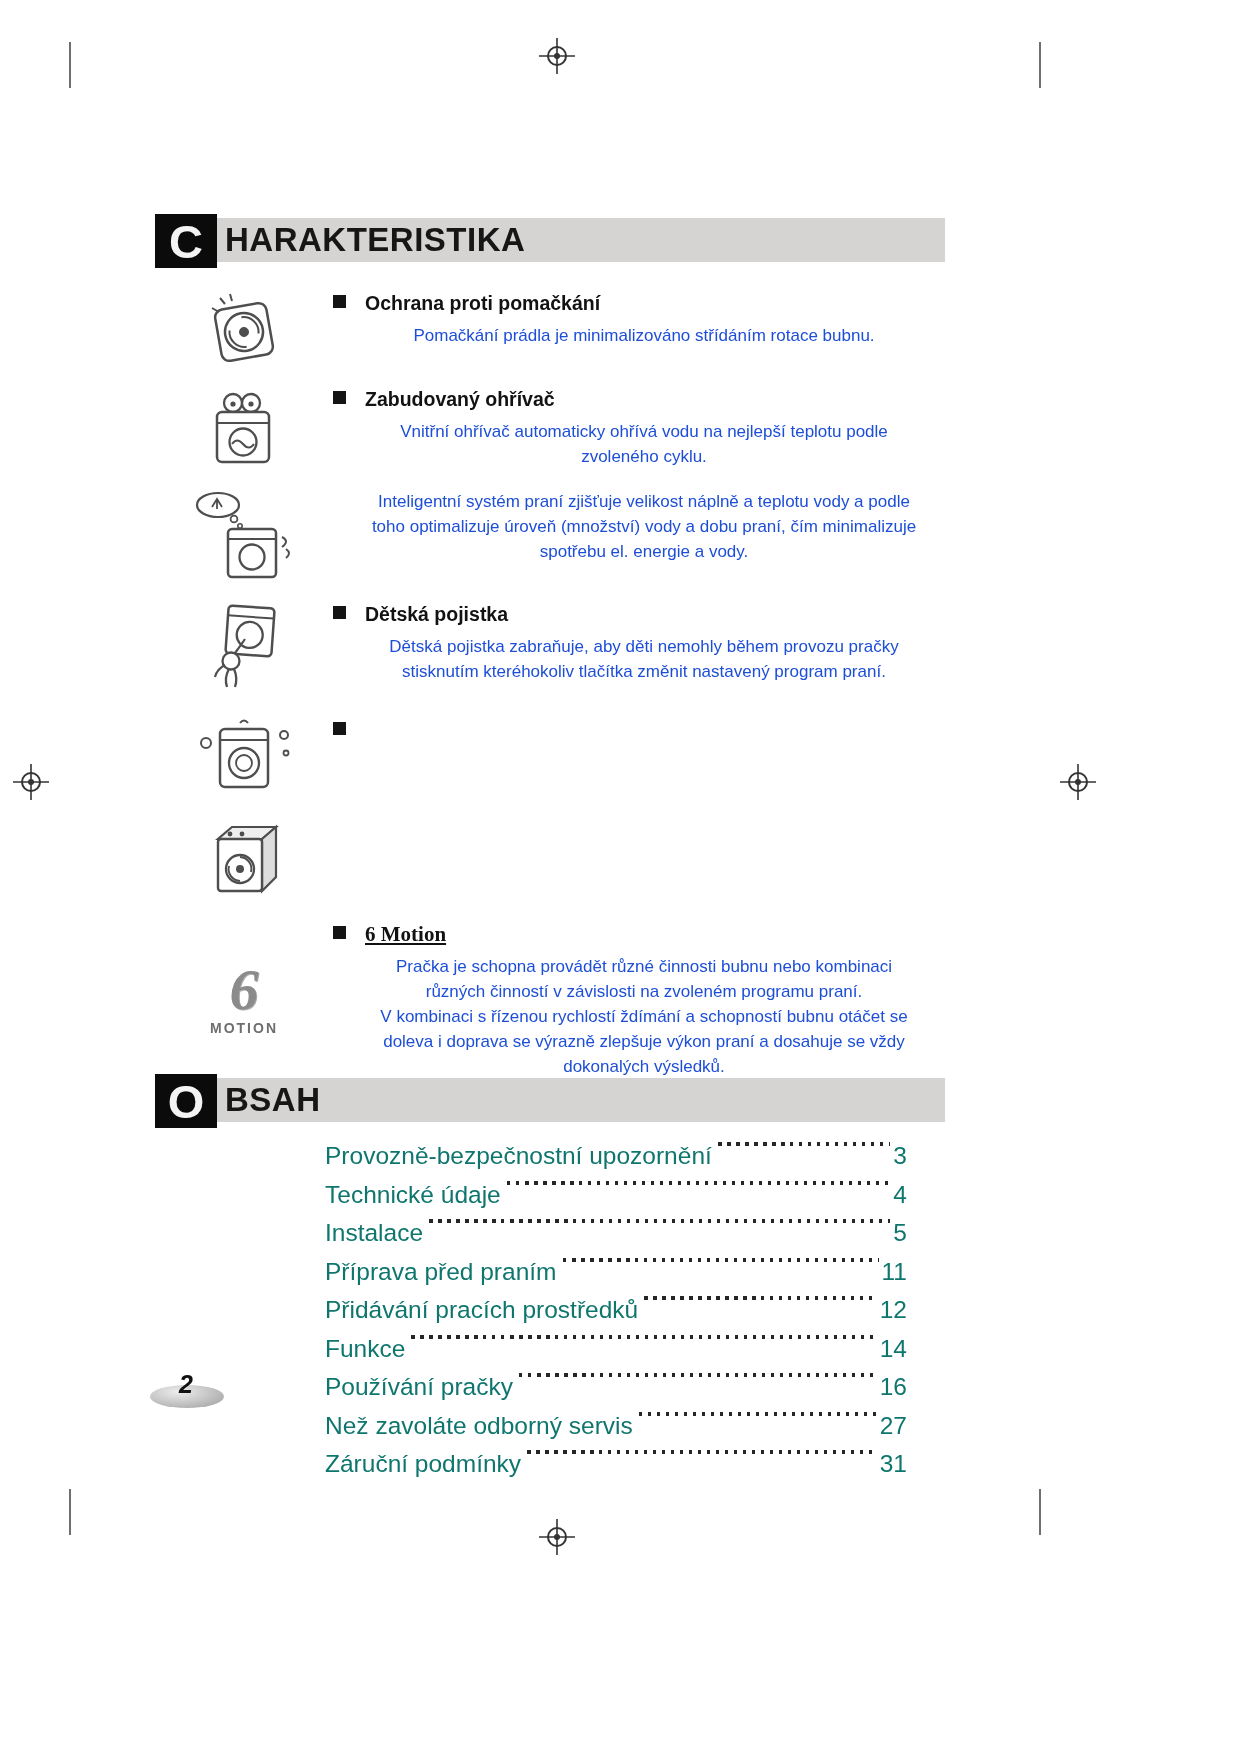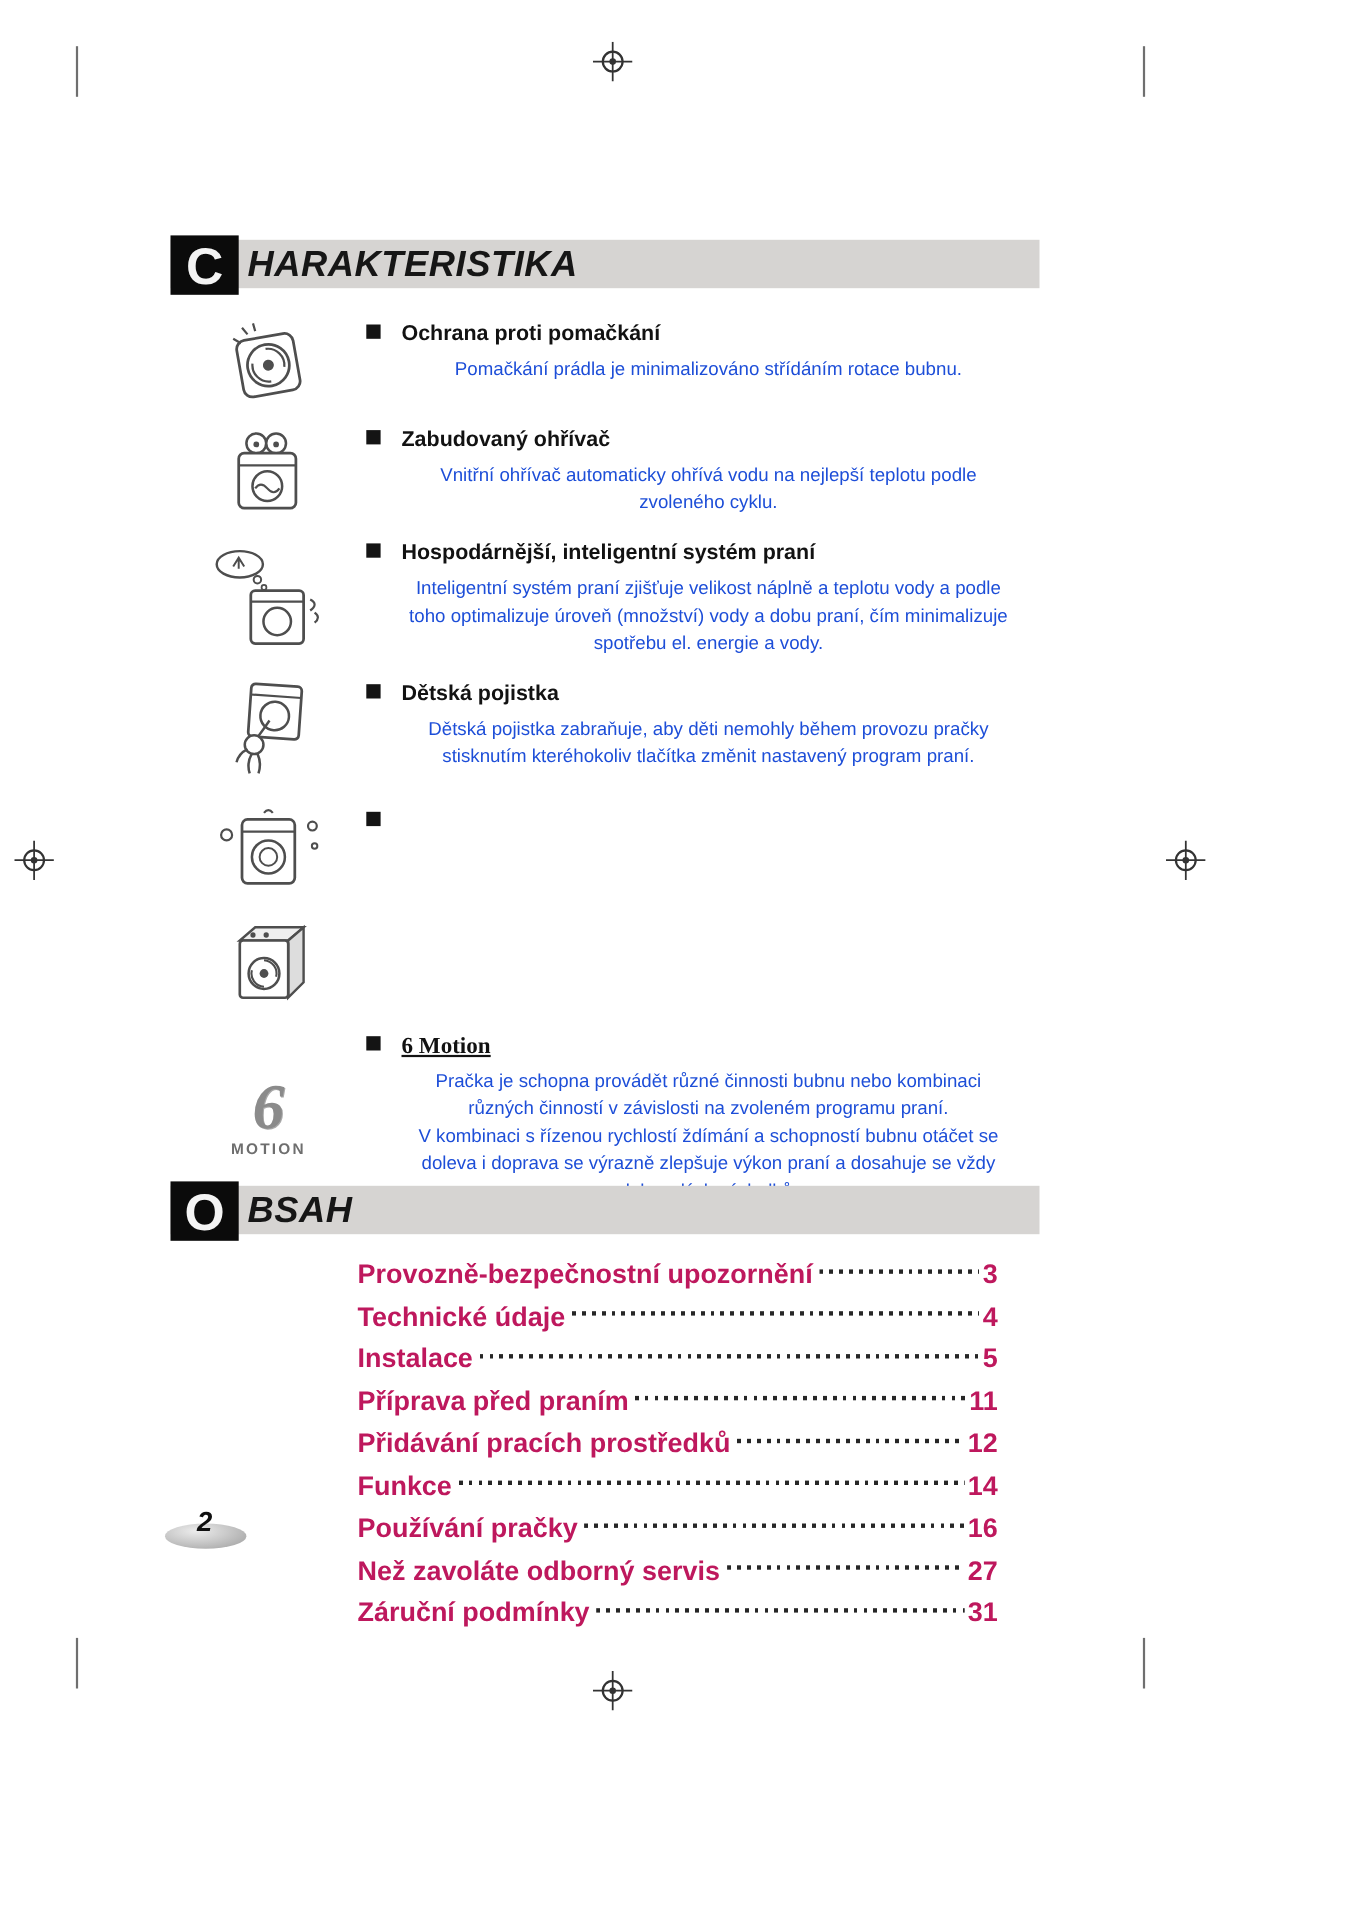--- a/index.html
+++ b/index.html
@@ -22,21 +22,21 @@
   }
   .bar-letterbox{
     position:absolute;left:0;top:-4px;width:62px;height:54px;
     background:#0b0b0b;color:#f4f4f4;
     display:flex;align-items:center;justify-content:center;
     font-weight:bold;font-size:47px;line-height:1;
   }
   .bar-title{
     position:absolute;left:70px;top:0;height:44px;
     display:flex;align-items:center;
-    font-weight:bold;font-size:33px;color:#161616;letter-spacing:0.5px;font-style:italic;
+    font-weight:bold;font-size:33px;color:#161616;letter-spacing:0.5px;
   }
   
   .features{position:absolute;left:155px;top:290px;width:768px;text-align:center;}
   .feature{display:flex;margin-bottom:20px;}
   .feature-iconcol{flex:0 0 178px;display:flex;align-items:center;justify-content:center;}
   .feature-text{flex:1;}
   .feature-titlerow{display:flex;margin-bottom:6px;}
   .bullet{flex:0 0 13px;width:13px;height:13px;background:#141414;margin-top:5px;margin-right:19px;}
   .feature-title{font-weight:bold;font-size:19.5px;color:#121212;line-height:27px;}
   .feature-title.narrow{max-width:470px;display:inline-block;}
@@ -46,21 +46,21 @@
   
   .motion-logo{display:flex;flex-direction:column;align-items:center;}
   .motion-six{
     font-family:"Liberation Serif", serif;font-style:italic;font-weight:bold;
     font-size:58px;line-height:0.9;color:#8b8b8b;
     text-shadow:1px 1px 0 #a9a9a9;
   }
   .motion-word{font-weight:bold;font-size:14px;letter-spacing:2px;color:#6e6e6e;margin-top:4px;}
   
   .toc{position:absolute;left:325px;top:1142px;width:582px;}
-  .toc-row{display:flex;align-items:center;height:38.5px;font-size:24.5px;color:#be185d;font-weight:bold;}
+  .toc-row{display:flex;align-items:flex-start;height:38.5px;font-size:24.5px;color:#0f766e;}
   .toc-label{white-space:nowrap;padding-bottom:4px;}
   .toc-leader{
     flex:1;height:4px;margin:0 3px 11px 6px;
     background-image:repeating-linear-gradient(to right,#262626 0 3.5px,transparent 3.5px 9px);
   }
   .toc-page{white-space:nowrap;padding-bottom:4px;}
   
   .page-bubble{position:absolute;left:150px;top:1370px;width:76px;height:38px;}
   .bubble-ellipse{
     position:absolute;left:0;bottom:0;width:74px;height:23px;border-radius:50%;
@@ -176,24 +176,20 @@
           <path d="M20 18 l5 -8 5 8 M25 10 v10" stroke="#4e4e4e" stroke-width="1.8" fill="none"></path>
           <circle cx="42" cy="30" r="3.4" fill="none" stroke="#4e4e4e" stroke-width="1.8"></circle>
           <circle cx="48" cy="37" r="2.2" fill="none" stroke="#4e4e4e" stroke-width="1.6"></circle>
           <rect x="36" y="40" width="48" height="48" rx="4" fill="#fff" stroke="#4e4e4e" stroke-width="2.5"></rect>
           <line x1="36" y1="50" x2="84" y2="50" stroke="#4e4e4e" stroke-width="2"></line>
           <circle cx="60" cy="68" r="12.5" fill="#fff" stroke="#4e4e4e" stroke-width="2.3"></circle>
           <path d="M90 48 q8 4 0 10 M94 60 q6 4 0 9" stroke="#4e4e4e" stroke-width="2" fill="none"></path>
         </svg>
       </div>
       <div class="feature-text">
-        <div class="feature-titlerow">
-          <span class="bullet"></span>
-          <span class="feature-title">Hospodárnější, inteligentní systém praní</span>
-        </div>
         <div class="feature-body">Inteligentní systém praní zjišťuje velikost náplně a teplotu vody a podle toho optimalizuje úroveň (množství) vody a dobu praní, čím minimalizuje spotřebu el. energie a vody.</div>
       </div>
     </div>
 
     <div class="feature">
       <div class="feature-iconcol">
         <svg class="icn" width="86" height="96" viewBox="0 0 86 96">
           <g transform="rotate(4 50 30)">
             <rect x="26" y="6" width="46" height="48" rx="4" fill="#fff" stroke="#4e4e4e" stroke-width="2.5"></rect>
             <line x1="26" y1="16" x2="72" y2="16" stroke="#4e4e4e" stroke-width="2"></line>

